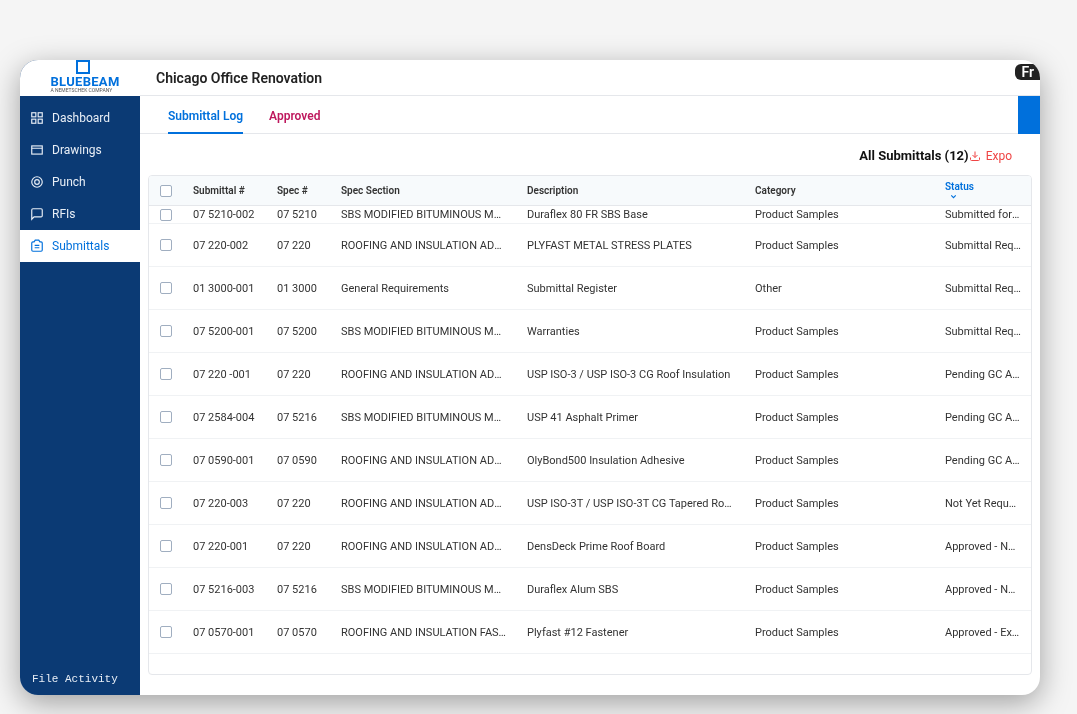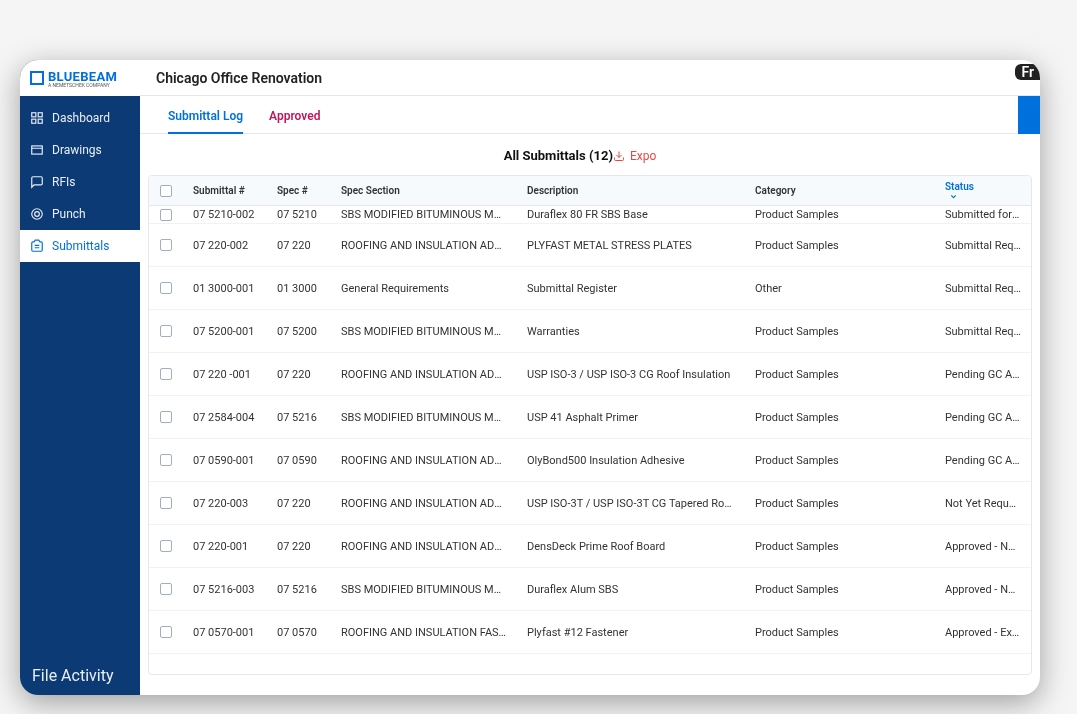--- a/index.html
+++ b/index.html
@@ -34,20 +34,21 @@
     .logo-wrap {
       height: 36px;
       display: flex;
       align-items: center;
       padding-left: 10px;
       background: #fff;
       color: #0070dc;
       font-weight: 700;
       font-size: 13px;
       letter-spacing: 0.3px;
+      flex-direction: column;
     }
     .logo-square {
       width: 14px; height: 14px; border: 2px solid #0070dc; margin-right: 4px;
       display: inline-block;
     }
     .logo-sub {
       font-size: 5px; color: #555; font-weight: 400; letter-spacing: 0; margin-top: -2px;
     }
     .nav { padding-top: 6px; flex: 1; }
     .nav-item {
@@ -56,23 +57,24 @@
       cursor: pointer;
       color: #e8eef6;
     }
     .nav-item.active { background: #fff; color: #0070dc; }
     .nav-icon {
       width: 14px; height: 14px; margin-right: 8px;
       display: inline-flex; align-items: center; justify-content: center;
     }
     .nav-icon svg { width: 14px; height: 14px; }
     .sidebar-footer {
-      font-size: 16px;
+      font-size: 11px;
       padding: 10px 12px;
       color: #e8eef6;
+      font-family: Liberation Mono, monospace;
     }
     .main {
       flex: 1;
       display: flex;
       flex-direction: column;
       overflow: hidden;
       position: relative;
     }
     .header {
       height: 36px;
@@ -110,21 +112,21 @@
       content: ""; position: absolute; left: 0; right: 0; bottom: -1px;
       height: 2px; background: #0070dc;
     }
     .blue-accent {
       position: absolute;
       right: 0; top: 36px;
       width: 22px; height: 38px;
       background: #0070dc;
     }
     .toolbar {
-      display: flex; justify-content: center; align-items: center;
+      display: flex; justify-content: flex-end; align-items: center;
       padding: 14px 28px 12px 8px;
     }
     .toolbar-title {
       font-size: 13px; font-weight: 700; color: #111; padding-left: 0;
     }
     .export-btn {
       display: inline-flex; align-items: center;
       font-size: 12px; color: #ef4444; cursor: pointer;
     }
     .export-btn svg { width: 12px; height: 12px; margin-right: 5px; }
@@ -207,33 +209,33 @@
           <svg viewBox="0 0 24 24" fill="none" stroke="currentColor" stroke-width="2">
               <rect x="3" y="5" width="18" height="14"></rect>
               <line x1="3" y1="9" x2="21" y2="9"></line>
             </svg>
         </span>
         <span>Drawings</span>
       </div>
       <div class="nav-item">
         <span class="nav-icon">
           <svg viewBox="0 0 24 24" fill="none" stroke="currentColor" stroke-width="2">
-              <path d="M21 15a2 2 0 0 1-2 2H7l-4 4V5a2 2 0 0 1 2-2h14a2 2 0 0 1 2 2z"></path>
-            </svg>
-        </span>
-        <span>RFIs</span>
-      </div>
-      <div class="nav-item">
-        <span class="nav-icon">
-          <svg viewBox="0 0 24 24" fill="none" stroke="currentColor" stroke-width="2">
               <circle cx="12" cy="12" r="9"></circle>
               <circle cx="12" cy="12" r="4"></circle>
             </svg>
         </span>
         <span>Punch</span>
+      </div>
+      <div class="nav-item">
+        <span class="nav-icon">
+          <svg viewBox="0 0 24 24" fill="none" stroke="currentColor" stroke-width="2">
+              <path d="M21 15a2 2 0 0 1-2 2H7l-4 4V5a2 2 0 0 1 2-2h14a2 2 0 0 1 2 2z"></path>
+            </svg>
+        </span>
+        <span>RFIs</span>
       </div>
       <div class="nav-item active">
         <span class="nav-icon">
           <svg viewBox="0 0 24 24" fill="none" stroke="currentColor" stroke-width="2">
               <path d="M9 2h6l2 3h2a2 2 0 0 1 2 2v12a2 2 0 0 1-2 2H5a2 2 0 0 1-2-2V7a2 2 0 0 1 2-2h2z"></path>
               <line x1="8" y1="11" x2="16" y2="11"></line>
               <line x1="8" y1="15" x2="16" y2="15"></line>
             </svg>
         </span>
         <span>Submittals</span>

